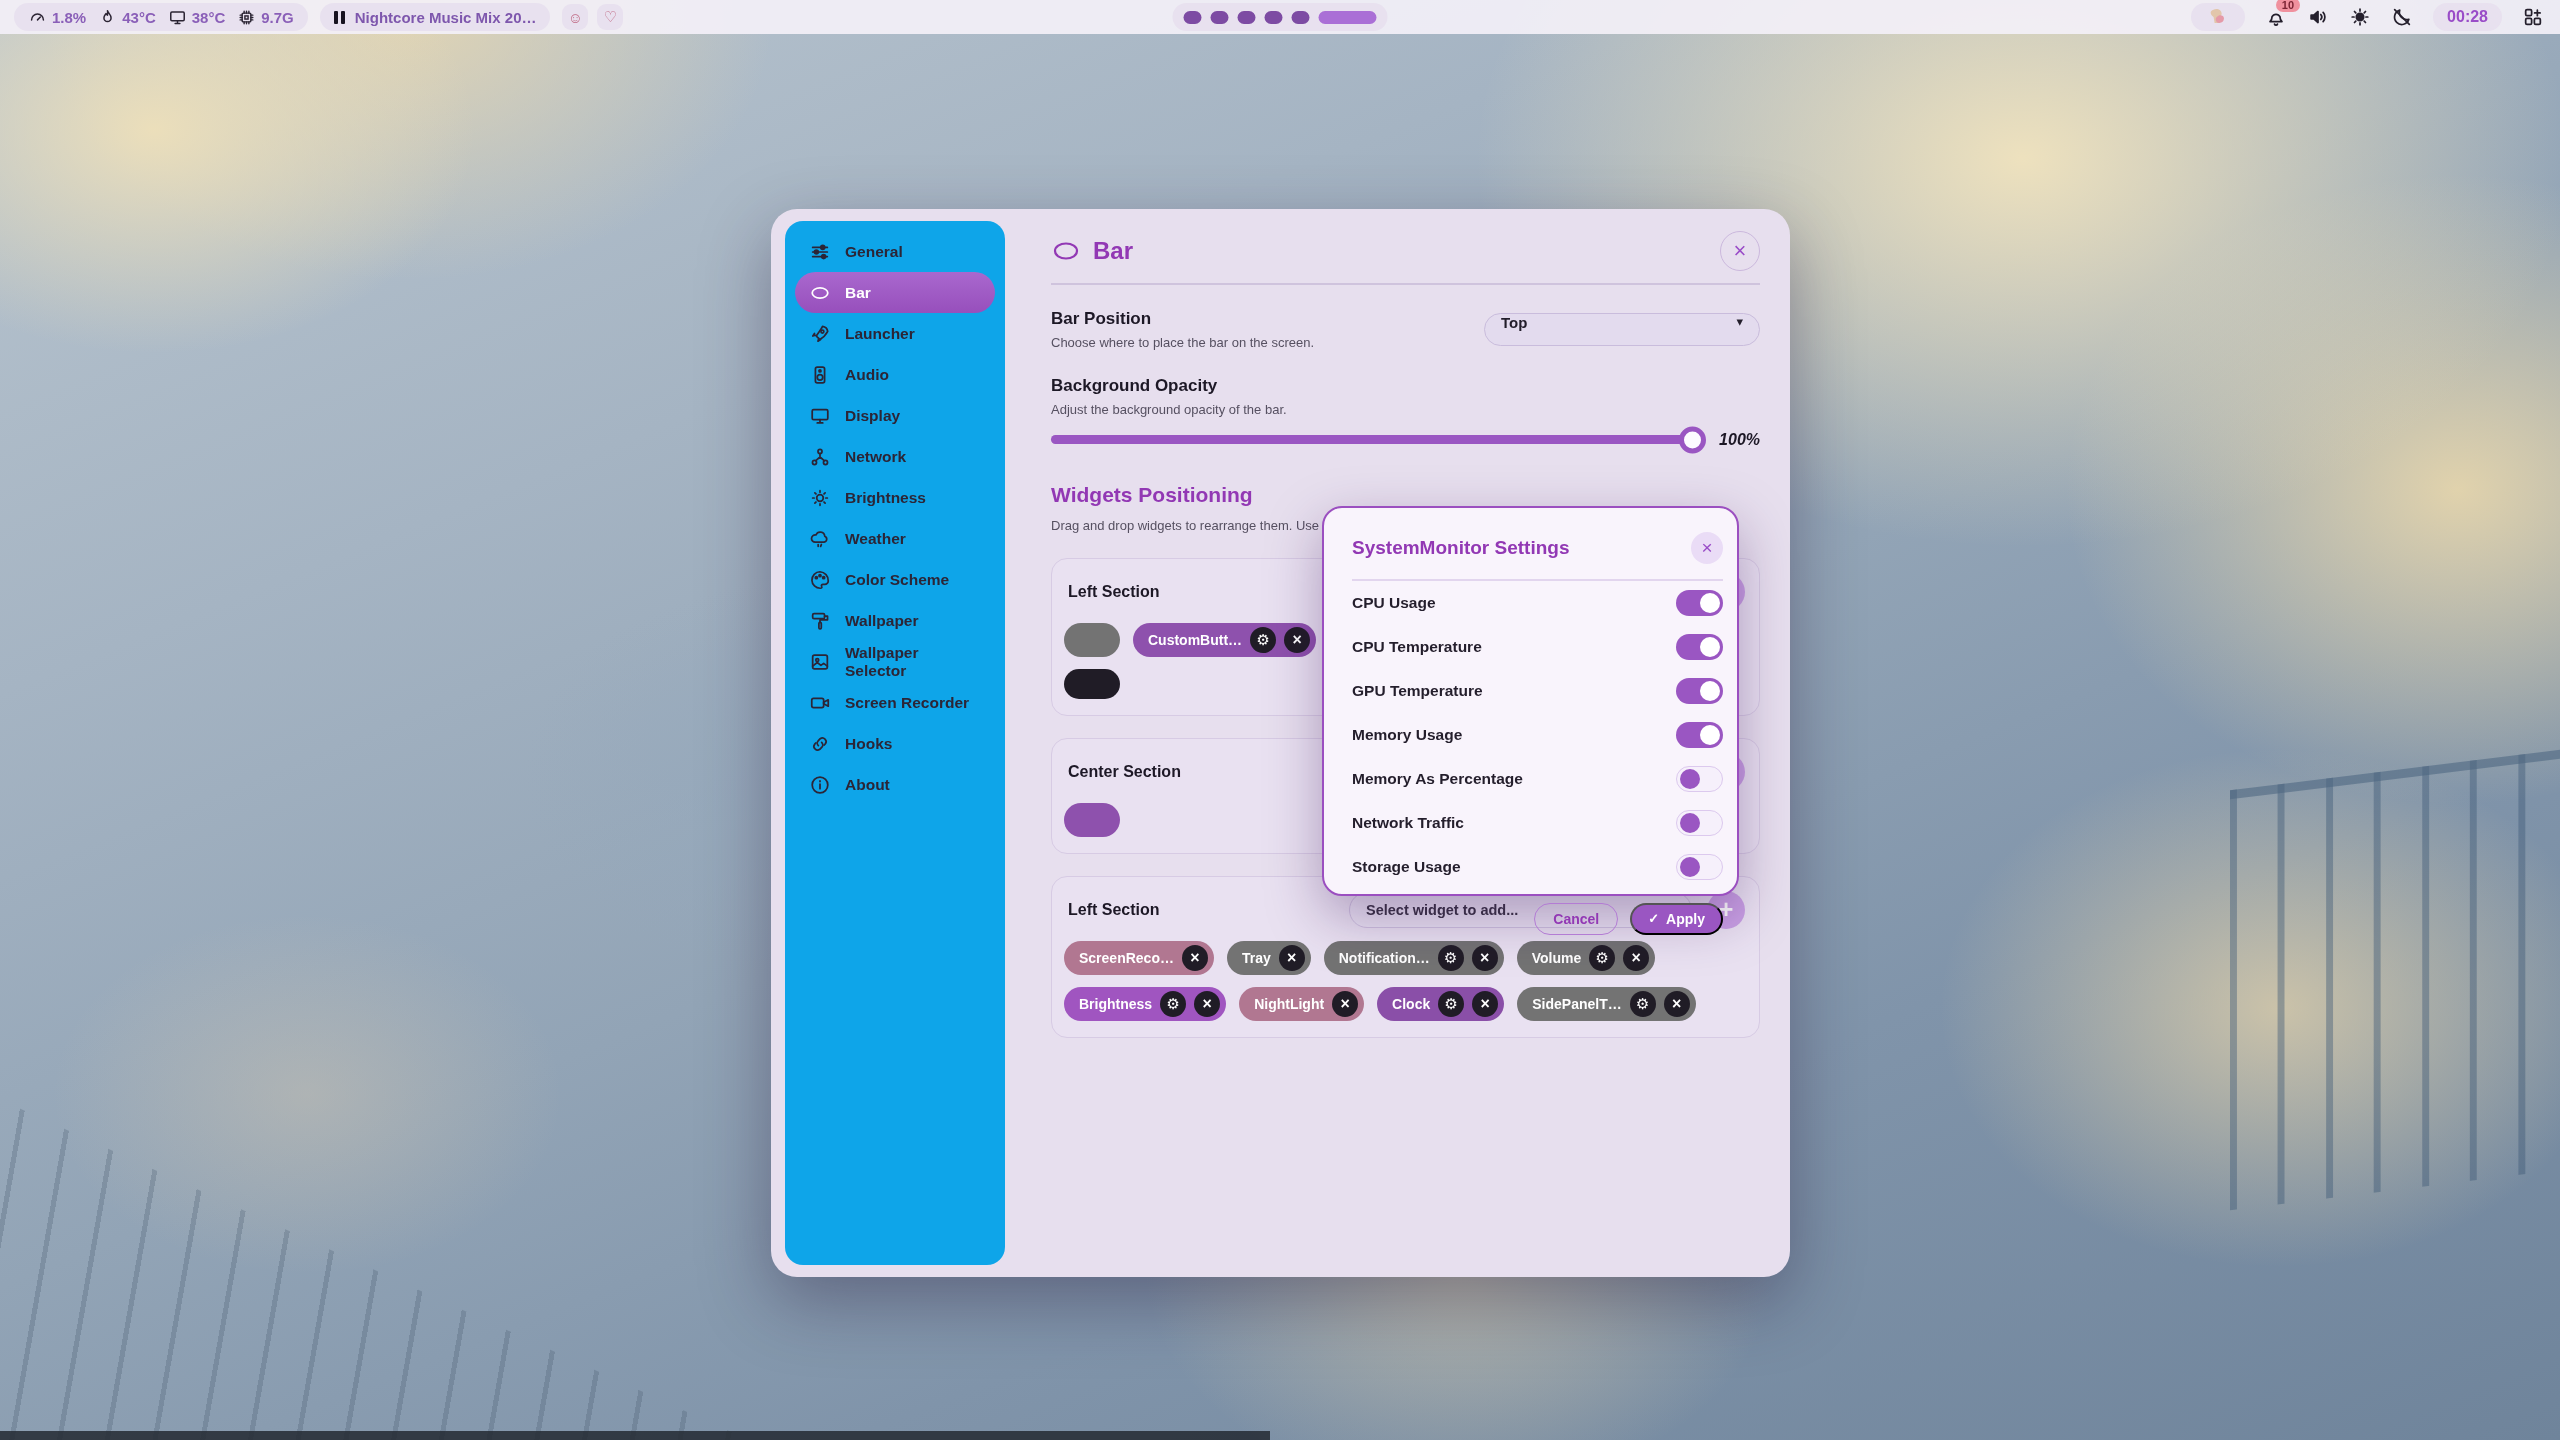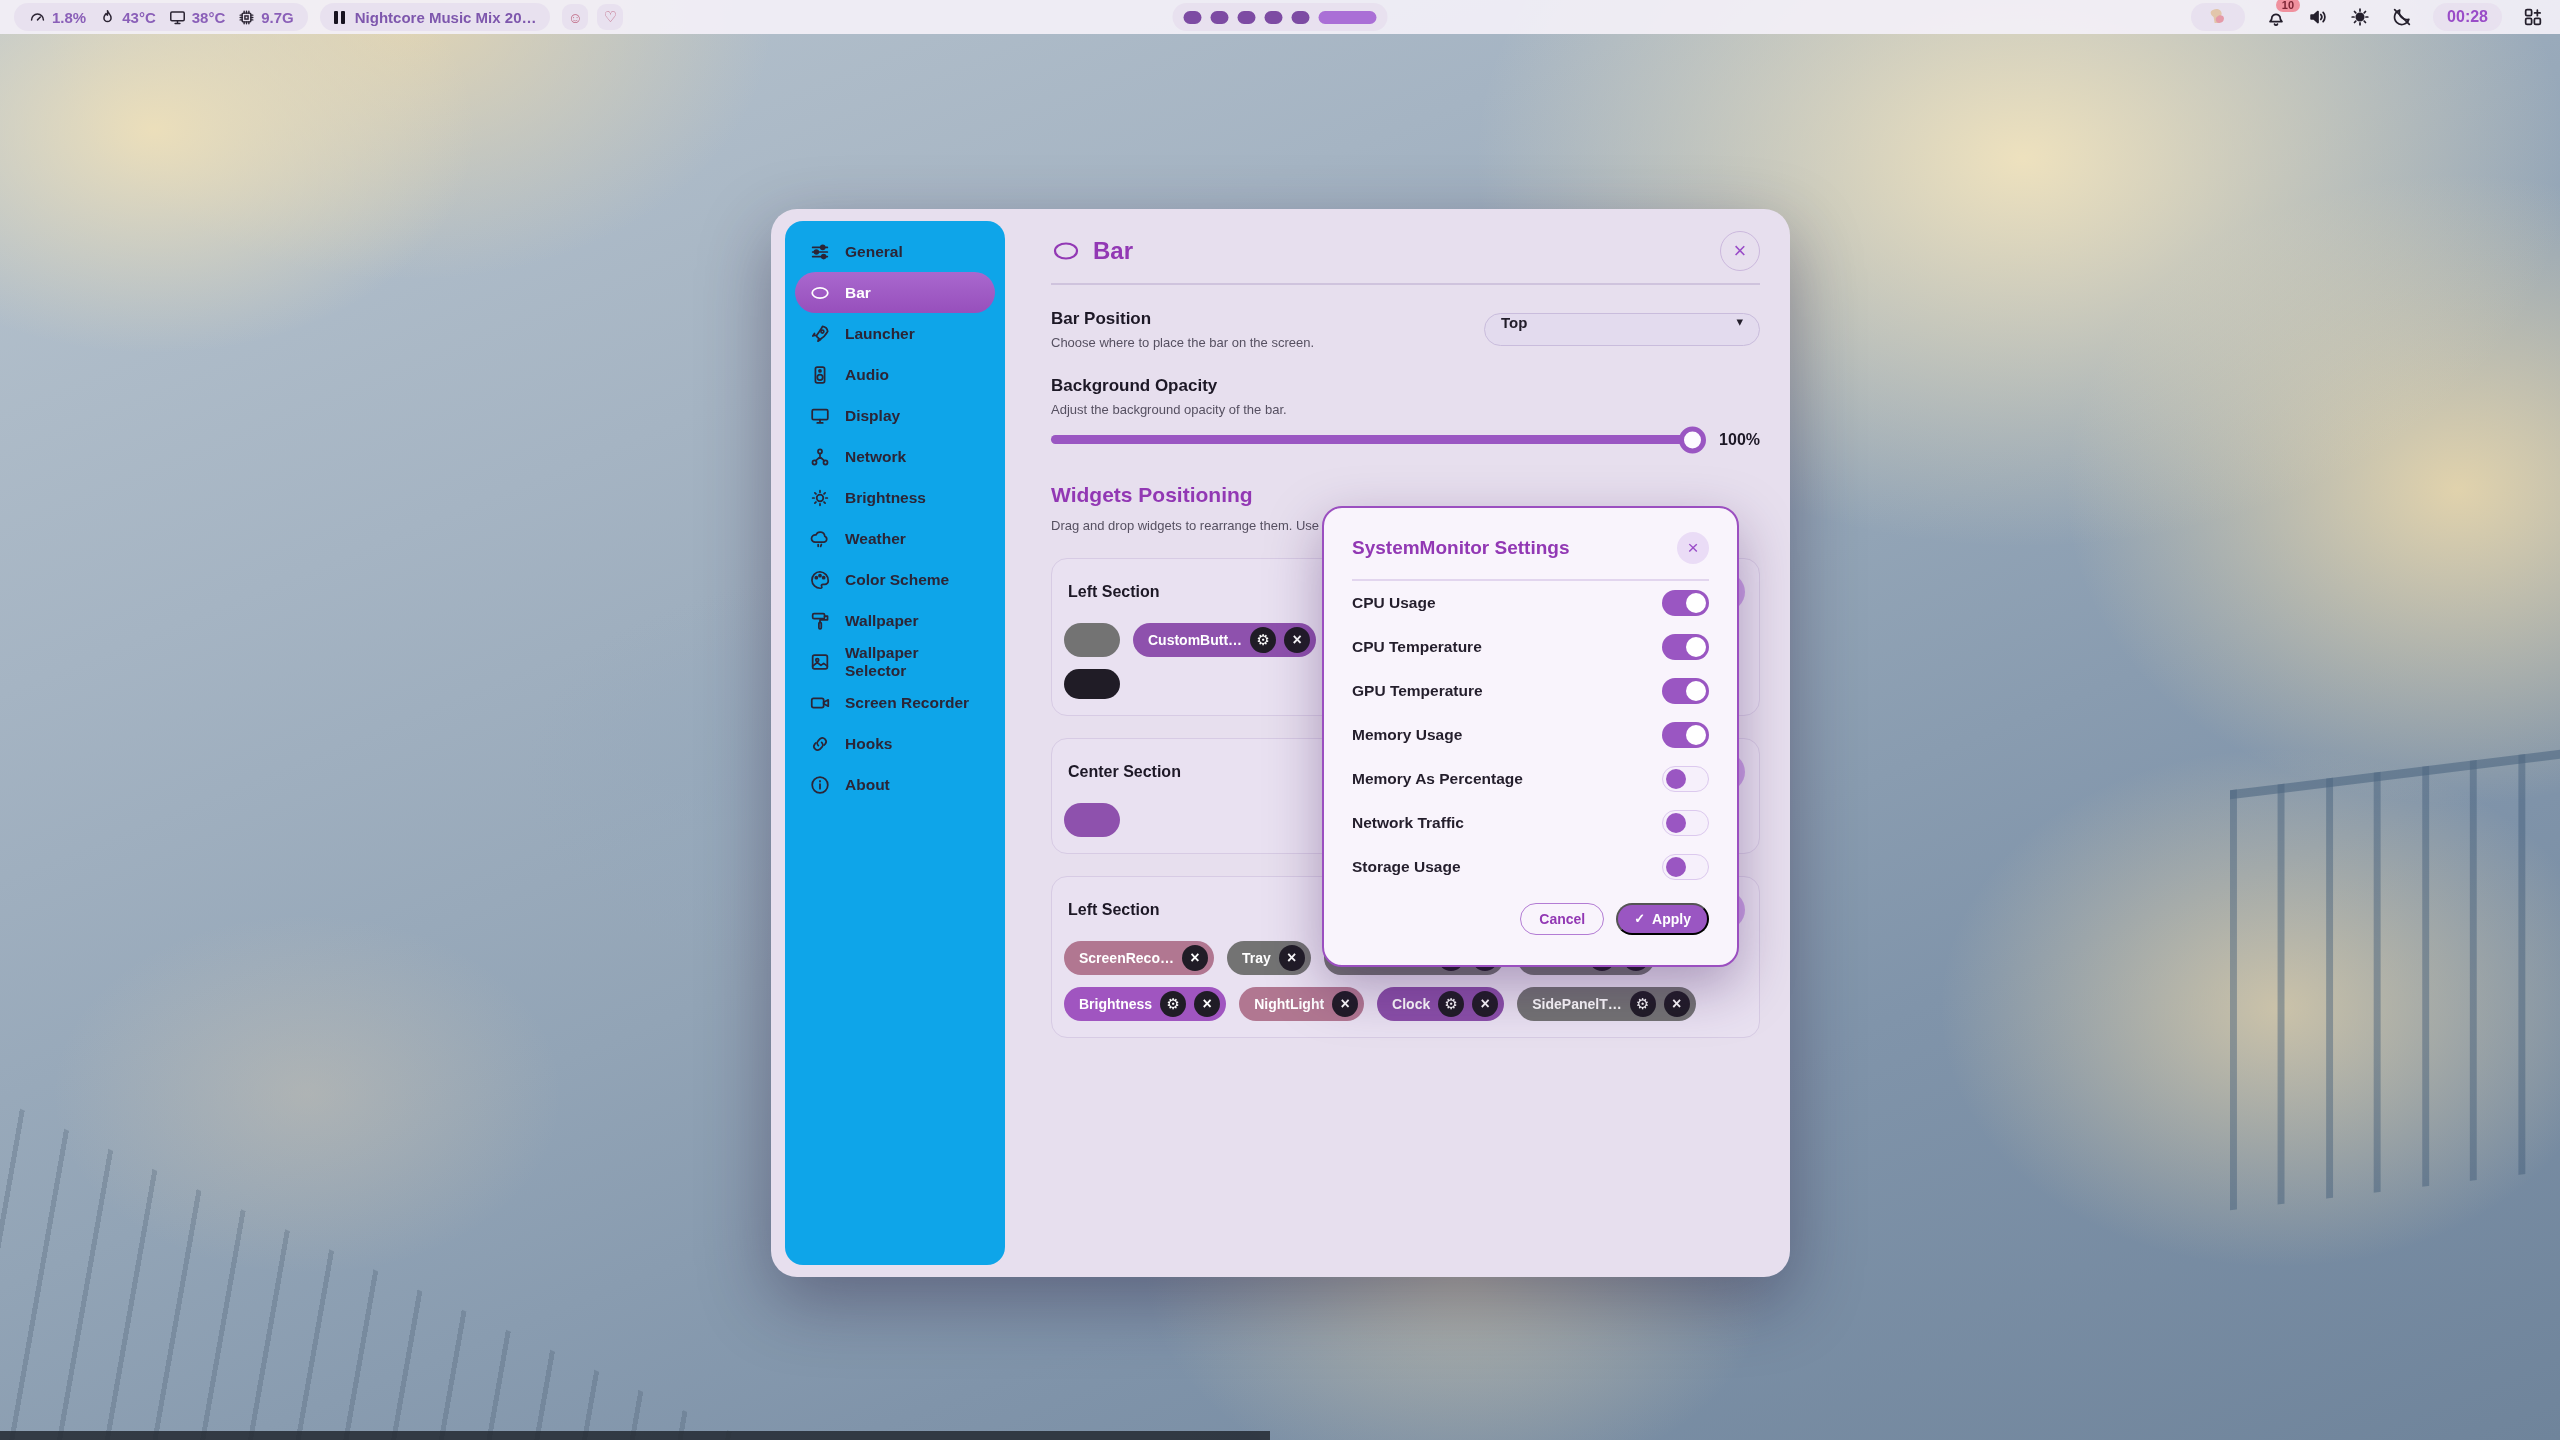--- a/index.html
+++ b/index.html
@@ -80,21 +80,21 @@
     border:1px solid #c9bcdc; display:flex; align-items:flex-start; padding:0 16px; cursor:pointer; }
   .dropdown span { font-size:15px; font-weight:700; color:#221d2a; }
   .dropdown .caret { margin-left:auto; font-size:13px; color:#241f2c; }
 
   .opacity-block { margin-top:26px; }
   .slider-row { display:flex; align-items:center; margin-top:14px; }
   .slider-track { position:relative; flex:1; height:9px; border-radius:5px; background:#d9cde6; }
   .slider-fill { position:absolute; left:0; top:0; bottom:0; border-radius:5px; background:#9a56c2; }
   .slider-knob { position:absolute; right:-4px; top:50%; transform:translateY(-50%); width:27px; height:27px;
     border-radius:50%; background:#fdfbff; border:5px solid #9a56c2; cursor:pointer; }
-  .slider-val { width:58px; text-align:right; font-size:16px; font-weight:700; color:#1d1826; }
+  .slider-val { width:58px; text-align:right; font-size:16px; font-weight:700; color:#1d1826;font-style:italic; }
 
   .widgets-title { margin-top:34px; font-size:21px; font-weight:700; color:#9238b4; }
   .widgets-desc { margin-top:9px; font-size:13px; color:#565061; max-width:700px; line-height:1.55; }
 
   .card { margin-top:22px; background:#e9e1f1; border:1px solid #d7cbe4; border-radius:16px; padding:14px 14px 16px 12px; }
   .card-head { display:flex; align-items:center; }
   .card-label { font-size:16px; font-weight:700; color:#1d1826; padding-left:4px; white-space:nowrap; }
   .card-select { margin-left:auto; width:343px; height:36px; border-radius:18px; background:#eae3f3;
     border:1px solid #cfc2e0; display:flex; align-items:center; padding:0 16px; cursor:pointer; }
   .card-select span { font-size:14.5px; color:#3a3345; font-weight:600; }
@@ -107,23 +107,23 @@
   .c-btn { width:26px; height:26px; border-radius:50%; background:#201c26; color:#fff; display:flex;
     align-items:center; justify-content:center; cursor:pointer; flex:none; }
   .c-btn.gear { font-size:15px; }
   .c-btn.close { font-size:16px; font-weight:700; }
   .chip.partial { padding:0; width:56px; }
   .chip-pink { background:#737373;justify-content:center; } .chip-mauve { background:#b17791; }
   .chip-purple { background:#a055c0; } .chip-deeppurple { background:#8a4fa8; }
   .chip-violet { background:#8e51ad; } .chip-dark { background:#201c26; height:30px; width:48px; }
 
   
-  .modal { position:absolute; left:299px; top:297px; width:417px; height:461px; background:#f9f4fc;
+  .modal { position:absolute; left:299px; top:297px; width:417px; height:390px; background:#f9f4fc;
     border:2.5px solid #9b4fc0; border-radius:20px; box-shadow:0 20px 55px rgba(55,18,85,.35);
-    padding:24px 28px 22px 28px; z-index:30; }
+    padding:24px 14px 22px 28px; z-index:30; }
   .modal-head { display:flex; align-items:center; }
   .modal-title { font-size:19px; font-weight:700; color:#9238b4; }
   .modal-close { margin-left:auto; width:32px; height:32px; border-radius:50%; background:#eadcf6; color:#9a4dc8;
     font-size:19px; display:flex; align-items:center; justify-content:center; cursor:pointer; }
   .modal-div { height:1.5px; background:#e2d5ee; margin-top:15px; }
   .toggle-row { height:44px; display:flex; align-items:center; }
   .toggle-row .t-label { font-size:15.5px; font-weight:700; color:#241e2c; }
   .toggle { margin-left:auto; position:relative; width:47px; height:26px; border-radius:13px; cursor:pointer; }
   .toggle.on { background:#9a56c2; }
   .toggle.on .knob { position:absolute; right:3px; top:3px; width:20px; height:20px; border-radius:50%; background:#fff; }

